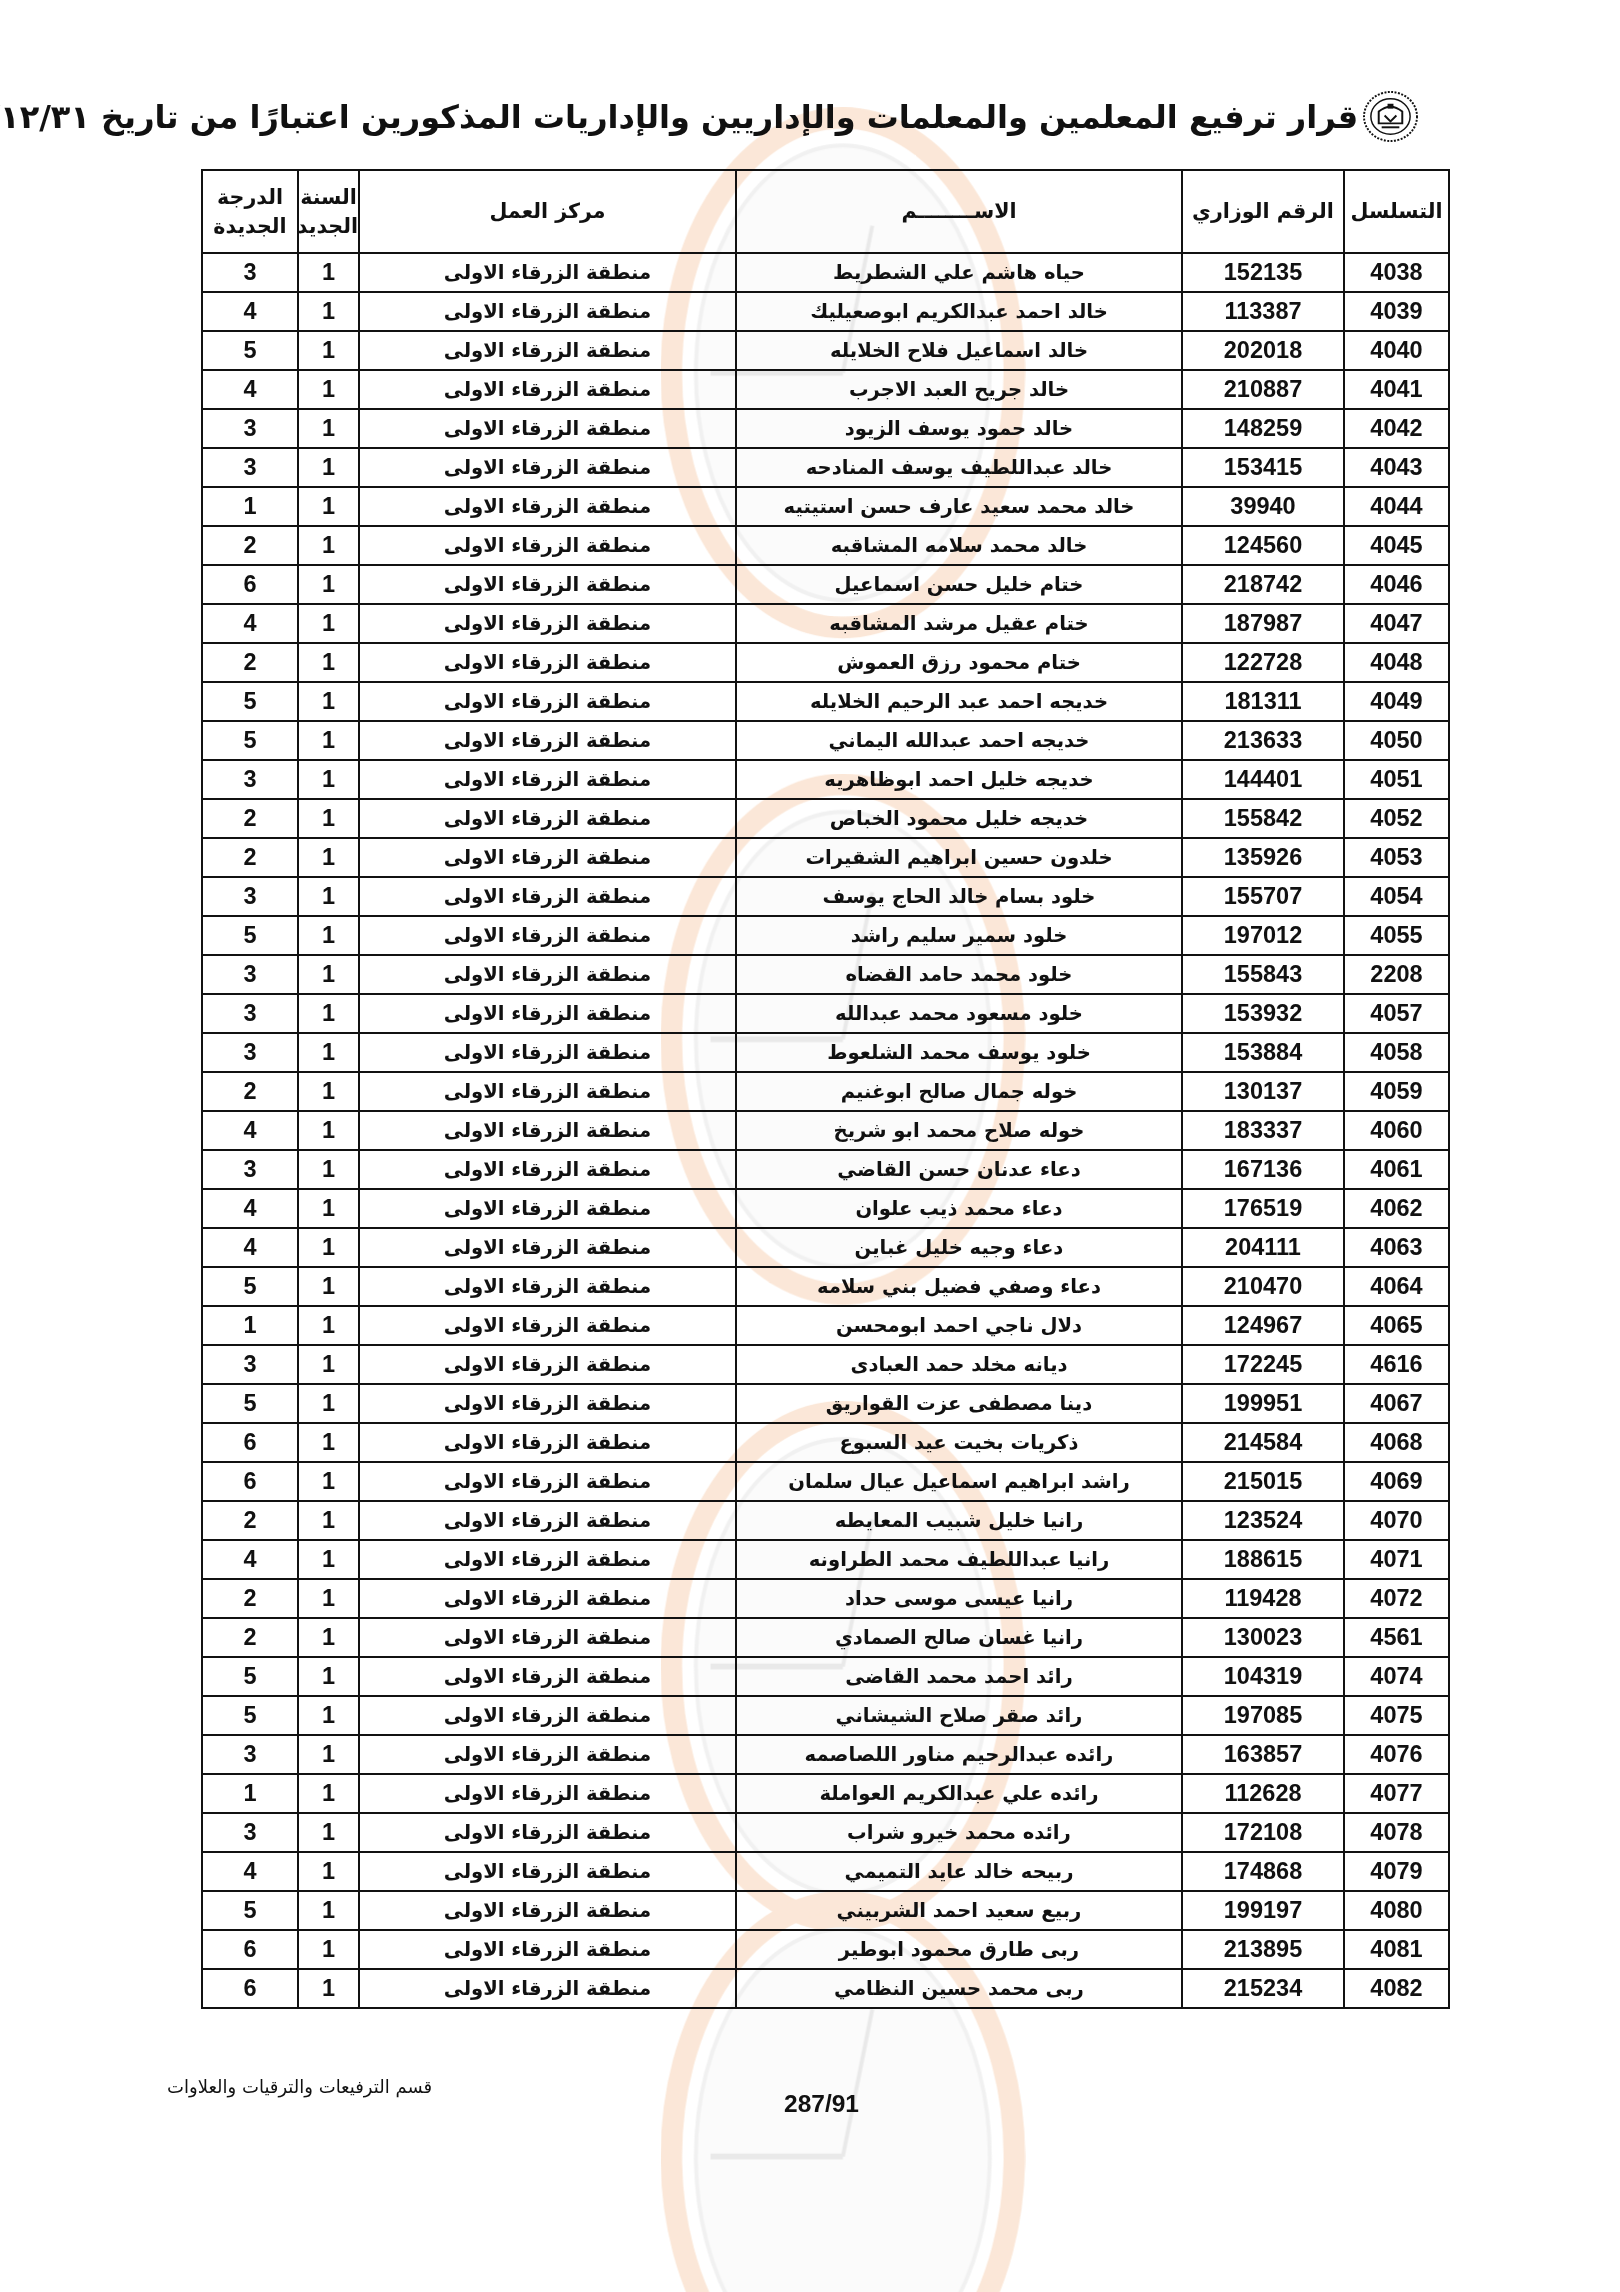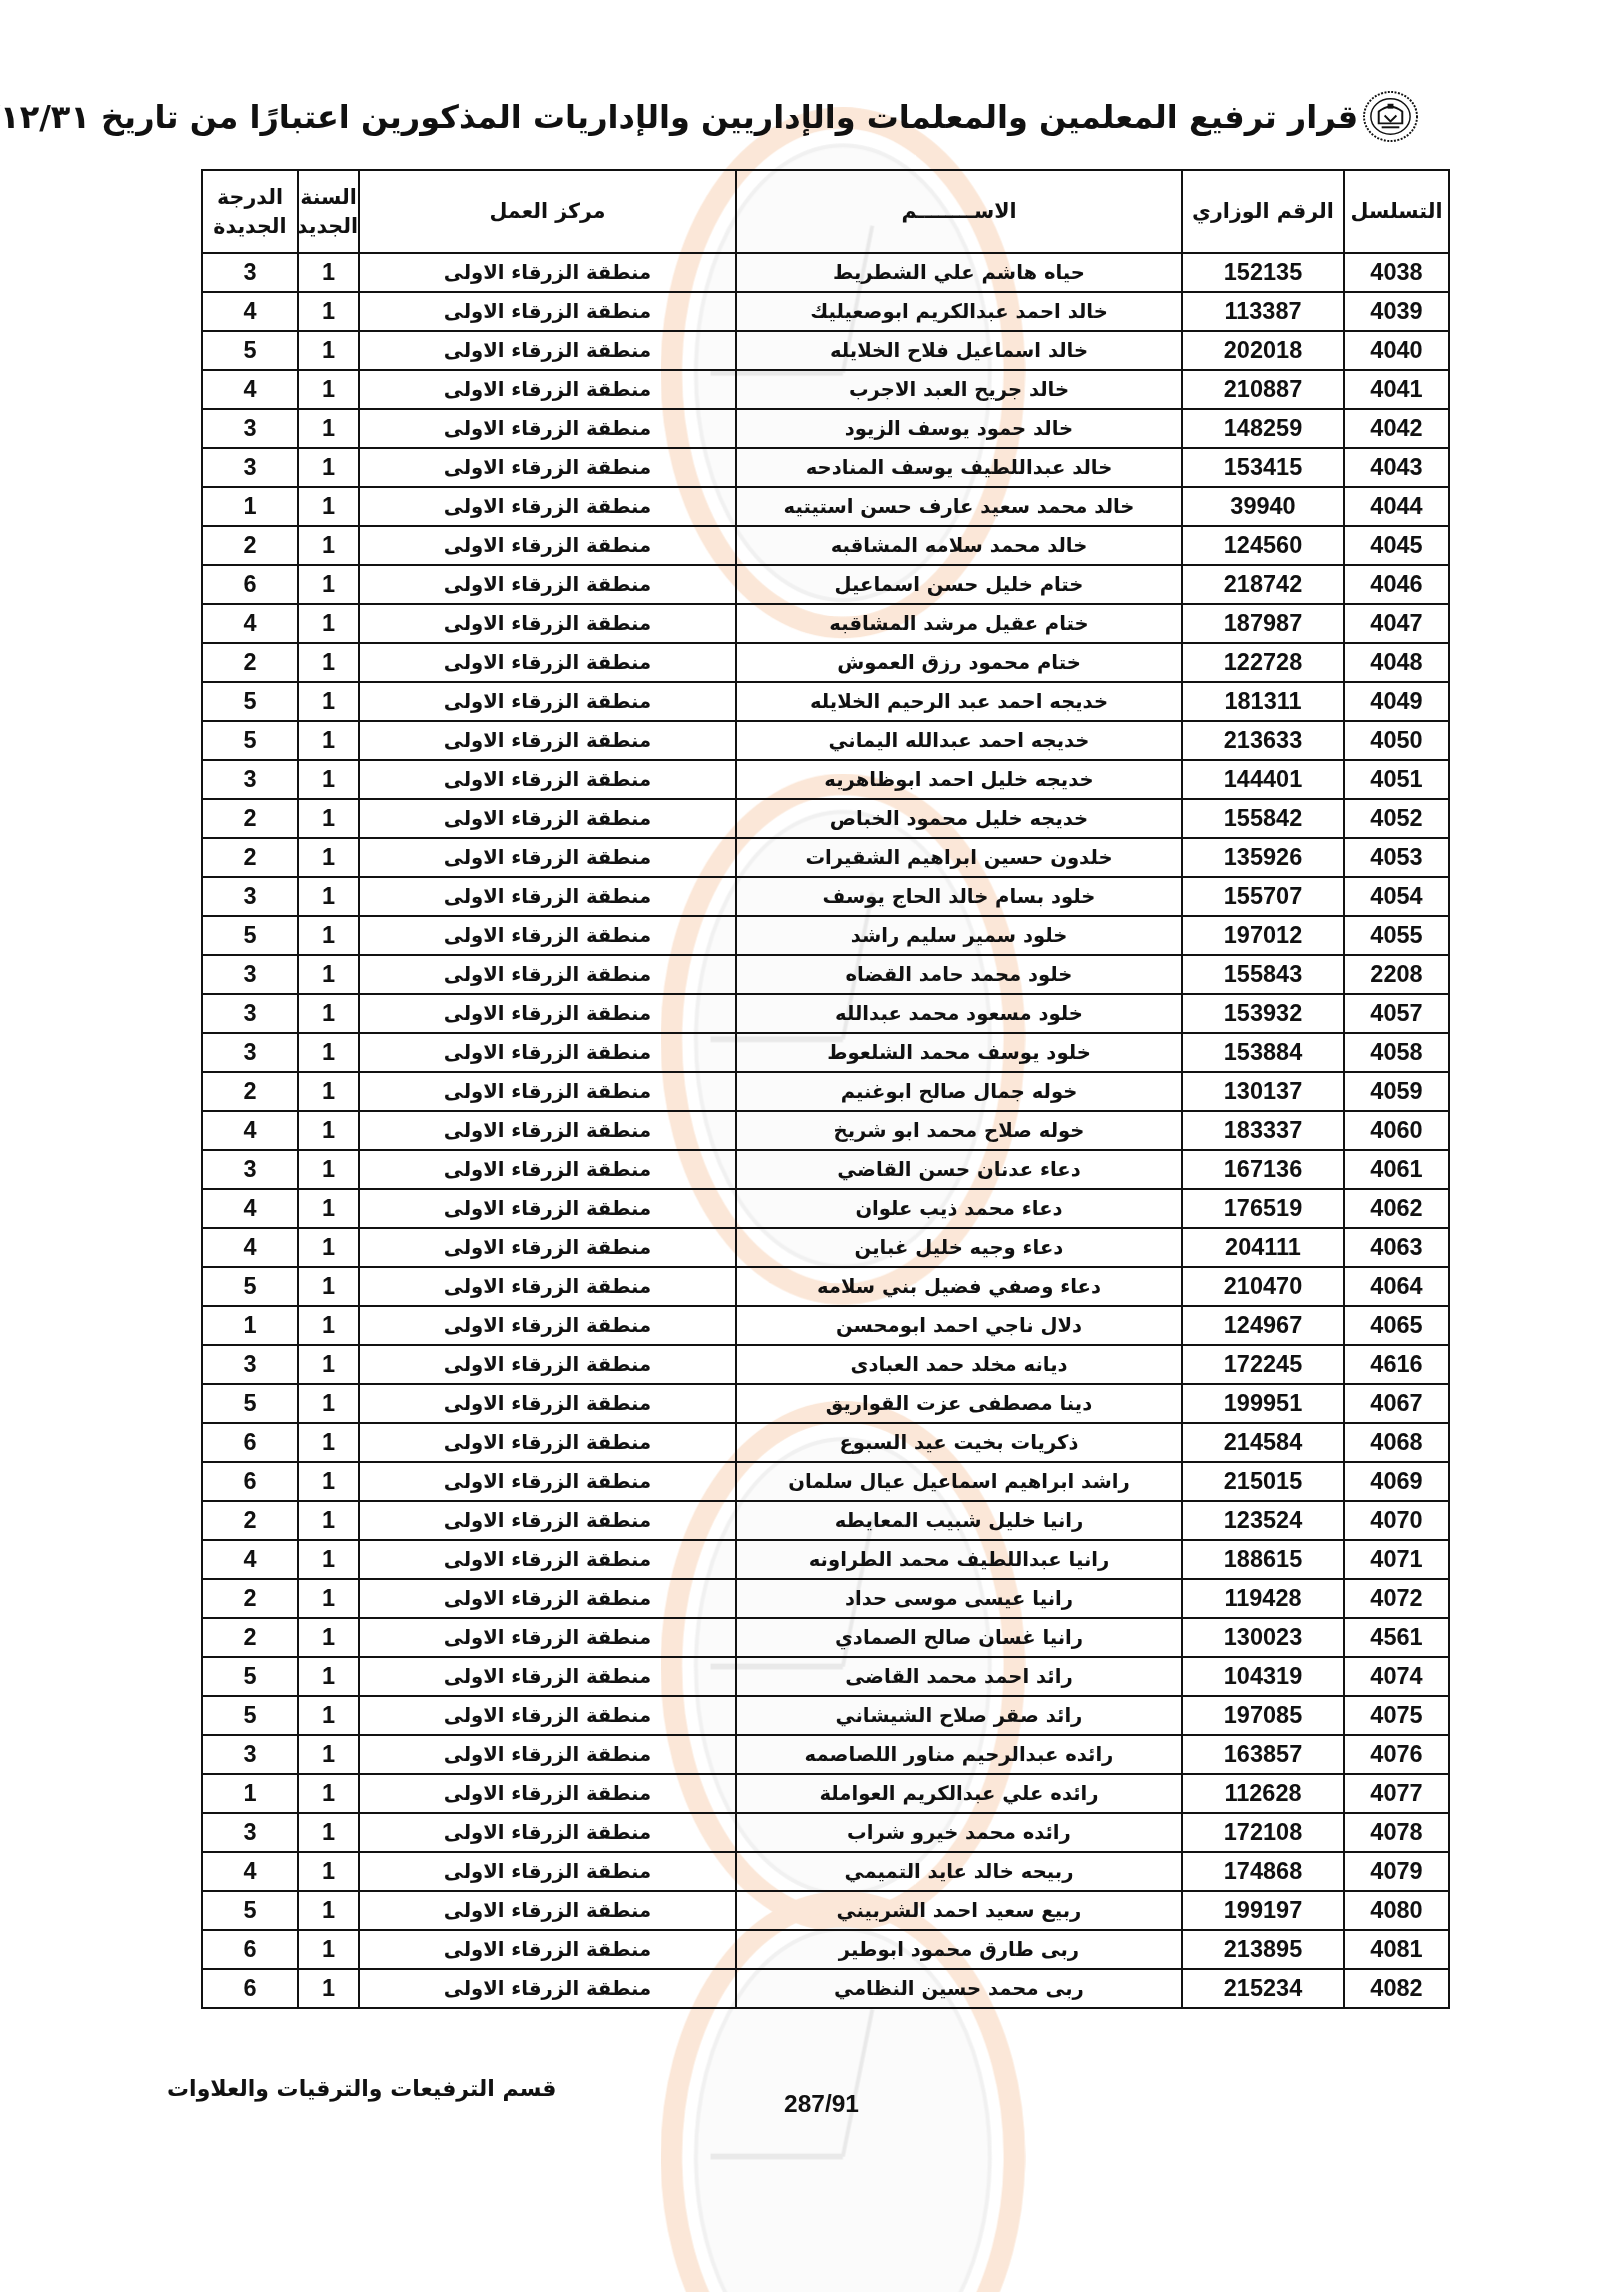--- a/index.html
+++ b/index.html
@@ -87,22 +87,22 @@
     }
     td.small {
       font-family: "Liberation Sans", sans-serif;
       font-size: 23.5px;
     }
     .footer-dept {
       position: absolute;
       top: 2076px;
       left: 167px;
       font-family: "DejaVu Sans", sans-serif;
-      font-weight: bold;
-      font-size: 22px;
+      font-weight: normal;
+      font-size: 18px;
       z-index: 2;
       direction: rtl;
       white-space: nowrap;
     }
     .footer-page {
       position: absolute;
       top: 2074px;
       left: 784px;
       font-family: "Liberation Sans", sans-serif;
       font-weight: bold;

